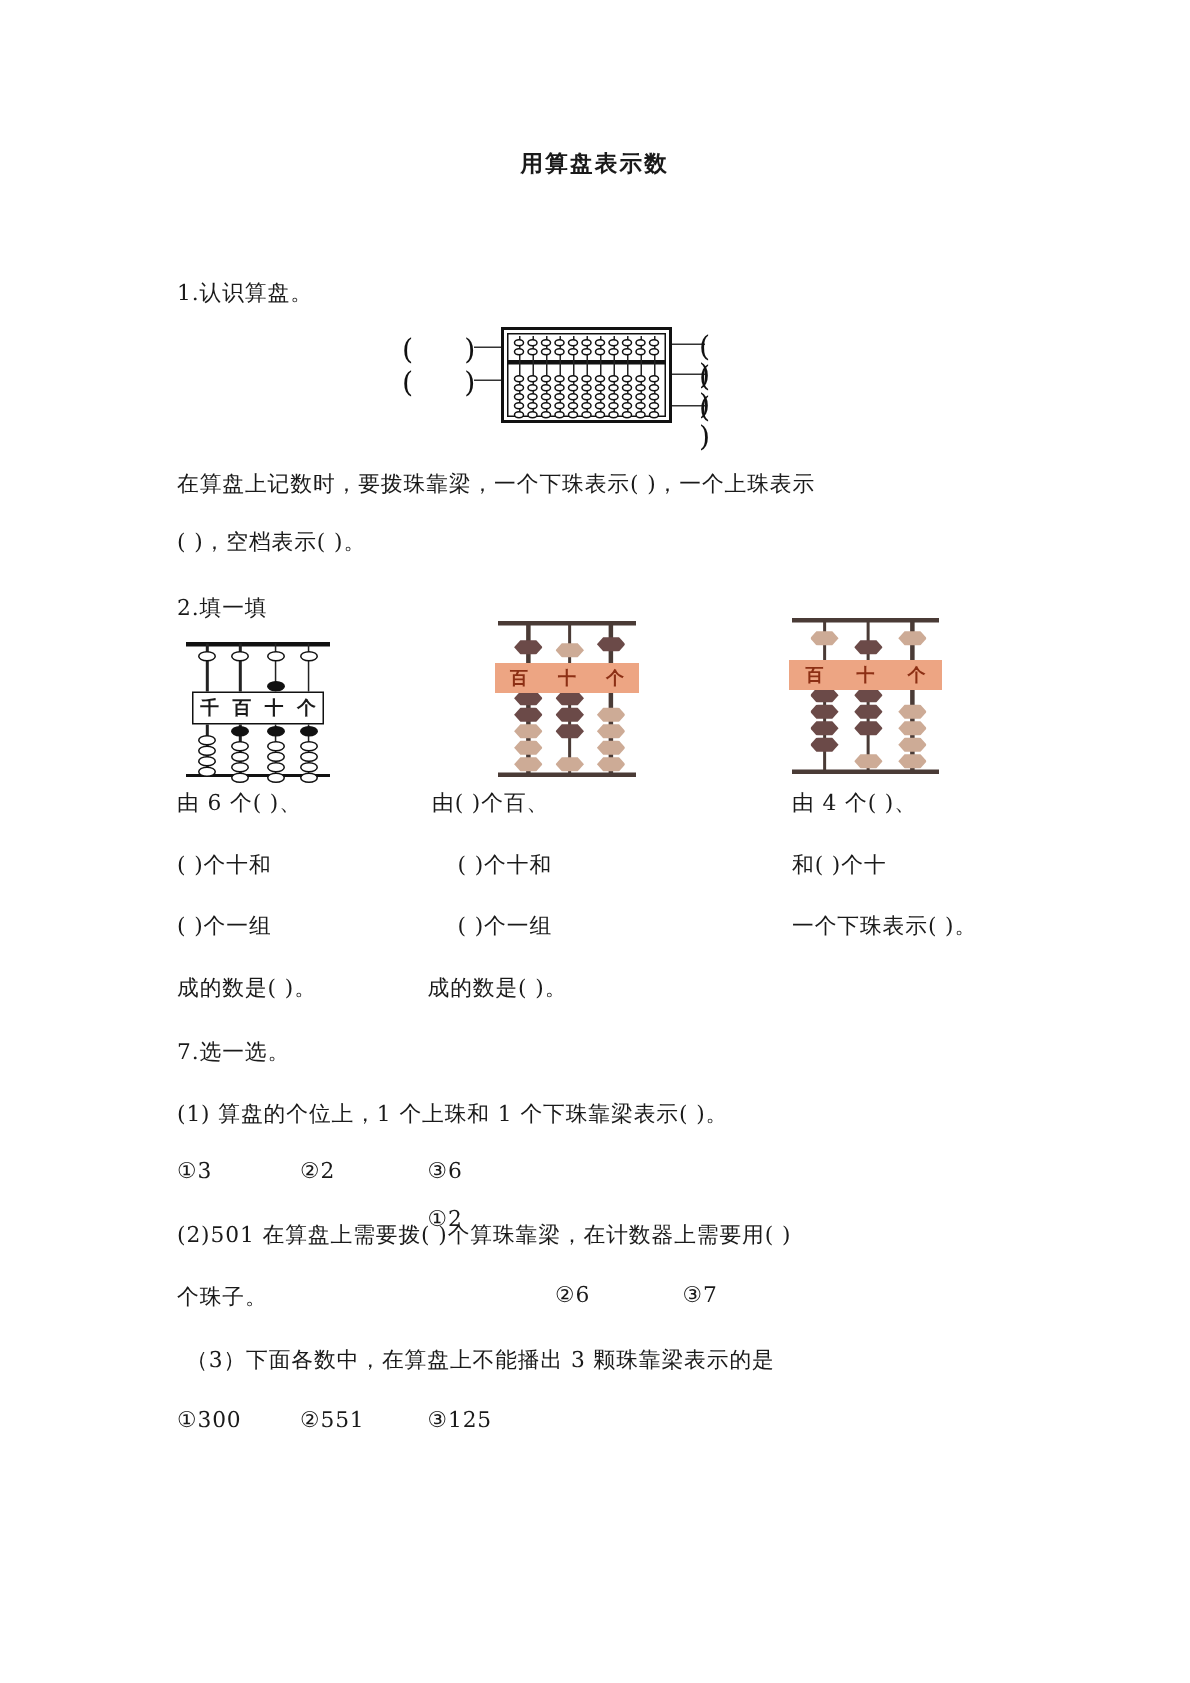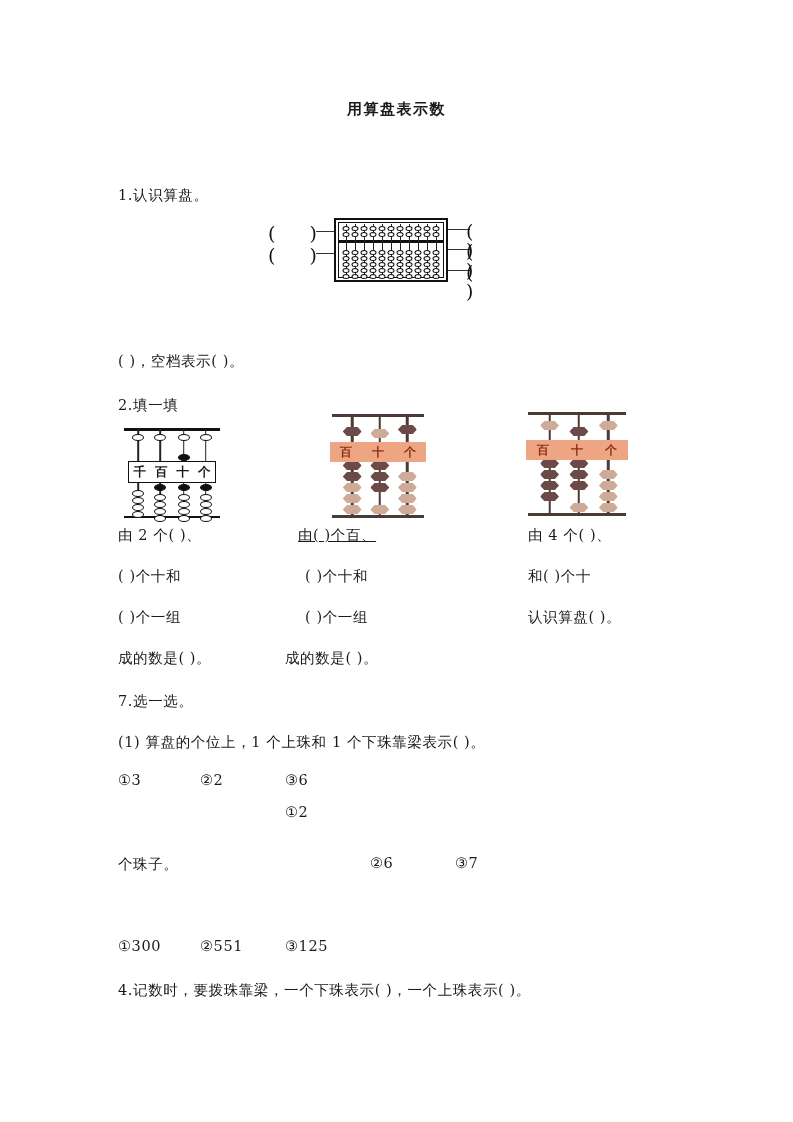--- a/index.html
+++ b/index.html
@@ -304,20 +304,21 @@
 
     <div class="lead" style="left:180px; top:11px; width:22px;"></div>
     <div class="lead" style="left:180px; top:31px; width:22px;"></div>
     <div class="lead" style="left:180px; top:52px; width:22px;"></div>
 
     <div class="brkt" style="left:198px; top:4px;">(          )</div>
     <div class="brkt" style="left:198px; top:24px;">(          )</div>
     <div class="brkt" style="left:198px; top:45px;">(          )</div>
   </div>
 
+  <div class="qline" style="left:118px; top:313px;">在算盘上记数时，要拨珠靠梁，一个下珠表示(      )，一个上珠表示</div>
   <div class="qline" style="left:118px; top:352px;">(      )，空档表示(      )。</div>
 
   <div class="qline qhead" style="left:118px; top:396px;">2.填一填</div>
 
   <div class="ab2 abA" style="left:124px; top:428px;">
     <div class="top-bar"></div>
     <div class="bot-bar"></div>
     <div class="rod" style="left:15%;"></div>
     <div class="rod" style="left:38%;"></div>
     <div class="rod" style="left:62%;"></div>
@@ -412,46 +413,47 @@
     <div class="bd light" style="left:82%; top:68px;"></div>
     <div class="bd light" style="left:82%; top:79px;"></div>
     <div class="bd light" style="left:82%; top:90px;"></div>
     <div class="band" style="top:28px;">
       <span>百</span>
       <span>十</span>
       <span>个</span>
     </div>
   </div>
 
-  <div class="qline" style="left:118px; top:526px;">由 2 个(      )、</div>
+  <div class="qline" style="left:118px; top:526px;">由 6 个(      )、</div>
   <div class="qline" style="left:118px; top:567px;">(      )个十和</div>
   <div class="qline" style="left:118px; top:608px;">(      )个一组</div>
   <div class="qline" style="left:118px; top:649px;">成的数是(       )。</div>
 
-  <div class="qline" style="left:298px; top:526px;text-decoration:underline;">由(      )个百、</div>
+  <div class="qline" style="left:288px; top:526px;">由(      )个百、</div>
   <div class="qline" style="left:305px; top:567px;">(      )个十和</div>
   <div class="qline" style="left:305px; top:608px;">(      )个一组</div>
   <div class="qline" style="left:285px; top:649px;">成的数是(       )。</div>
 
   <div class="qline" style="left:528px; top:526px;">由 4 个(      )、</div>
   <div class="qline" style="left:528px; top:567px;">和(      )个十</div>
-  <div class="qline" style="left:528px; top:608px;">认识算盘(      )。</div>
+  <div class="qline" style="left:528px; top:608px;">一个下珠表示(      )。</div>
 
   <div class="qline qhead" style="left:118px; top:692px;">7.选一选。</div>
 
   <div class="qline" style="left:118px; top:733px;">(1) 算盘的个位上，1 个上珠和 1 个下珠靠梁表示(      )。</div>
   <div class="qline" style="left:118px; top:772px;">①3</div>
   <div class="qline" style="left:200px; top:772px;">②2</div>
   <div class="qline" style="left:285px; top:772px;">③6</div>
 
+  <div class="qline" style="left:118px; top:814px;">(2)501 在算盘上需要拨(      )个算珠靠梁，在计数器上需要用(      )</div>
   <div class="qline" style="left:118px; top:855px;">个珠子。</div>
   <div class="qline" style="left:285px; top:804px;">①2</div>
   <div class="qline" style="left:370px; top:855px;">②6</div>
   <div class="qline" style="left:455px; top:855px;">③7</div>
 
+  <div class="qline" style="left:124px; top:897px;">（3）下面各数中，在算盘上不能播出 3 颗珠靠梁表示的是</div>
   <div class="qline" style="left:118px; top:938px;">①300</div>
   <div class="qline" style="left:200px; top:938px;">②551</div>
   <div class="qline" style="left:285px; top:938px;">③125</div>
 
-  <div class="qline" style="left:118px; top:981px;">4.记数时，要拨珠靠梁，一个下珠表示(      )，一个上珠表示(       )。</div>
 
 
 </div>
 
 </body></html>

